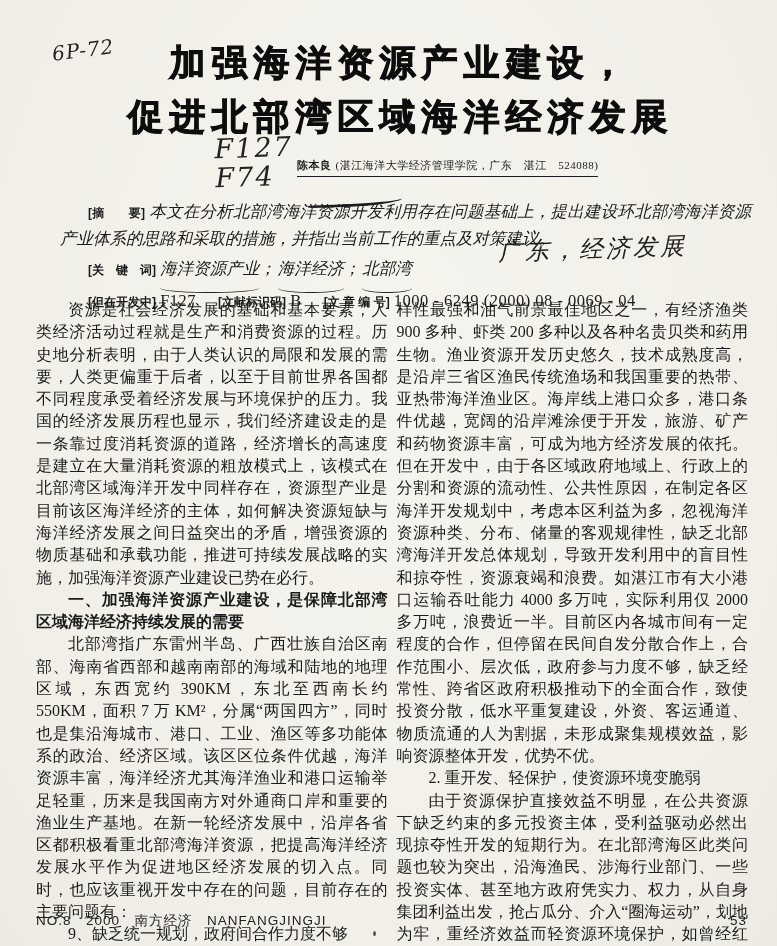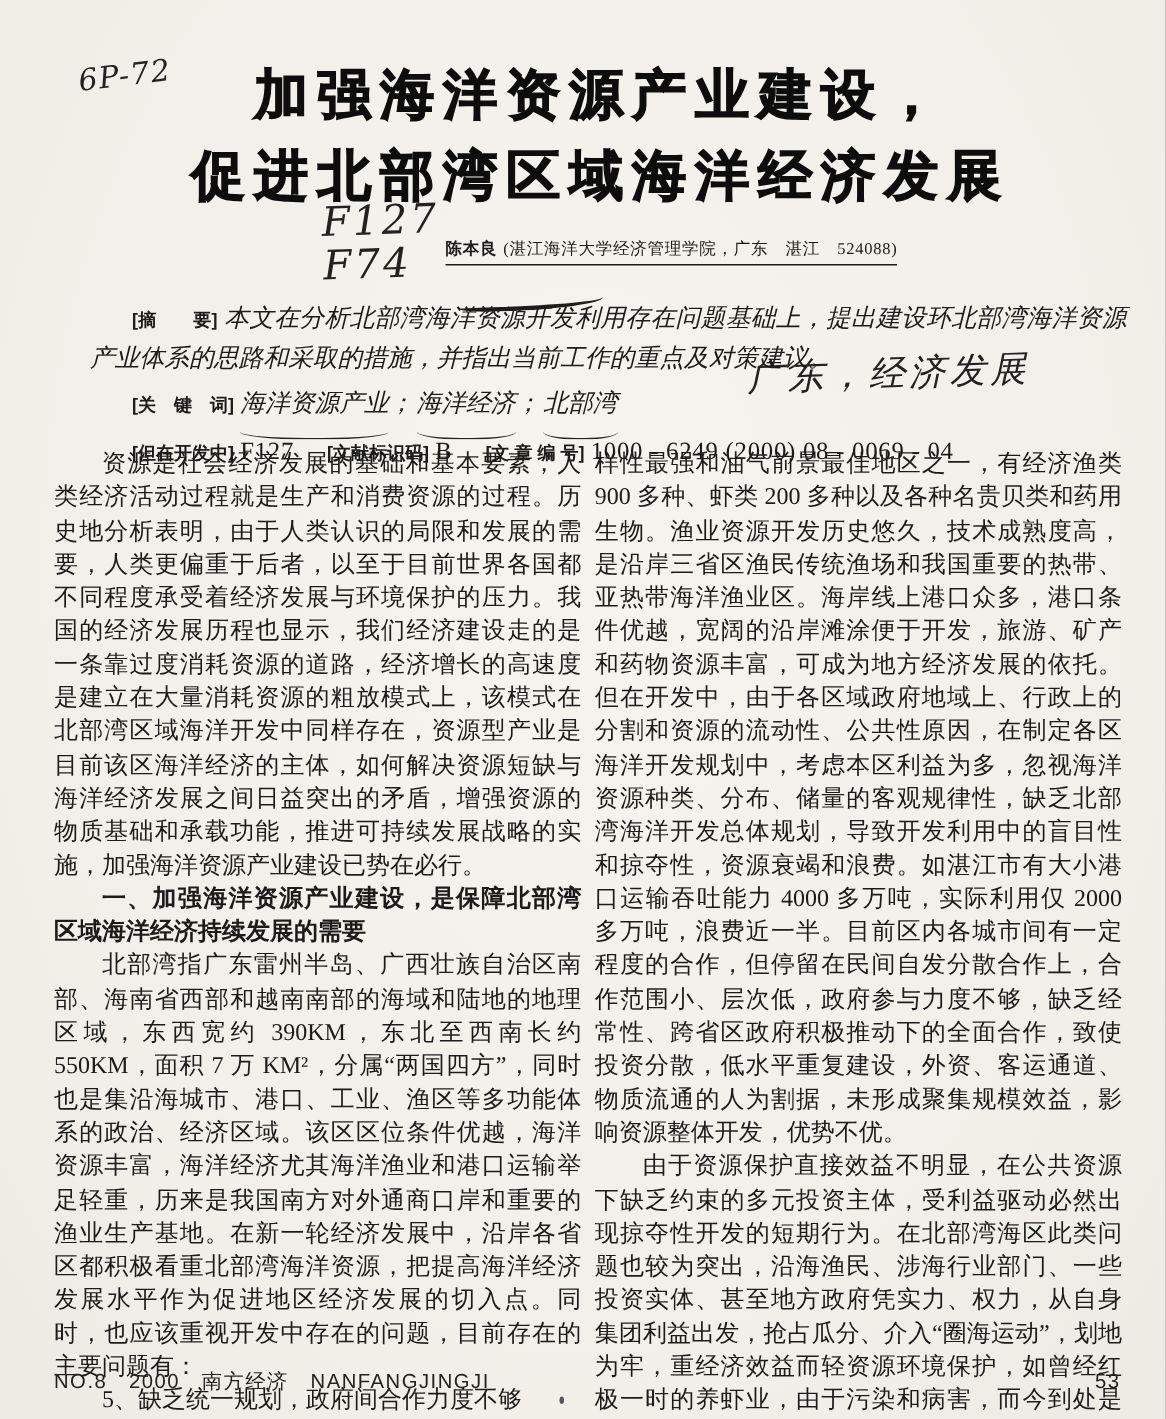--- a/index.html
+++ b/index.html
@@ -115,25 +115,26 @@
     <p class="meta-row"><span class="meta-label">[摘　　要]</span> <span class="abstract-text">本文在分析北部湾海洋资源开发利用存在问题基础上，提出建设环北部湾海洋资源产业体系的思路和采取的措施，并指出当前工作的重点及对策建议。</span></p>
     <p class="meta-row keywords-row"><span class="meta-label">[关　键　词]</span> <span class="kw">海洋资源产业</span><span class="kw-sep">；</span><span class="kw">海洋经济</span><span class="kw-sep">；</span><span class="kw">北部湾</span></p>
     <p class="meta-row clc-row"><span class="meta-label">[但在开发中]</span> <span class="val">F127</span><span class="gap"></span><span class="meta-label">[文献标识码]</span> <span class="val">B</span><span class="gap"></span><span class="meta-label">[文 章 编 号]</span> <span class="val">1000 - 6249 (2000) 08 - 0069 - 04</span></p>
   </div>
 
   <div class="body-block">
     <div class="col">
       <p class="para">资源是社会经济发展的基础和基本要素，人类经济活动过程就是生产和消费资源的过程。历史地分析表明，由于人类认识的局限和发展的需要，人类更偏重于后者，以至于目前世界各国都不同程度承受着经济发展与环境保护的压力。我国的经济发展历程也显示，我们经济建设走的是一条靠过度消耗资源的道路，经济增长的高速度是建立在大量消耗资源的粗放模式上，该模式在北部湾区域海洋开发中同样存在，资源型产业是目前该区海洋经济的主体，如何解决资源短缺与海洋经济发展之间日益突出的矛盾，增强资源的物质基础和承载功能，推进可持续发展战略的实施，加强海洋资源产业建设已势在必行。</p>
       <p class="sec-heading">一、加强海洋资源产业建设，是保障北部湾区域海洋经济持续发展的需要</p>
       <p class="para">北部湾指广东雷州半岛、广西壮族自治区南部、海南省西部和越南南部的海域和陆地的地理区域，东西宽约 390KM，东北至西南长约 550KM，面积 7 万 KM²，分属“两国四方”，同时也是集沿海城市、港口、工业、渔区等多功能体系的政治、经济区域。该区区位条件优越，海洋资源丰富，海洋经济尤其海洋渔业和港口运输举足轻重，历来是我国南方对外通商口岸和重要的渔业生产基地。在新一轮经济发展中，沿岸各省区都积极看重北部湾海洋资源，把提高海洋经济发展水平作为促进地区经济发展的切入点。同时，也应该重视开发中存在的问题，目前存在的主要问题有：</p>
-      <p class="para">5、缺乏统一规划，政府间合作力度不够</p>
+      <p class="para">9、缺乏统一规划，政府间合作力度不够</p>
       <p class="para">北部湾地区拥有丰富的资源，是我国海洋生物多</p>
     </div>
     <div class="col">
       <p class="para noindent">样性最强和油气前景最佳地区之一，有经济渔类 900 多种、虾类 200 多种以及各种名贵贝类和药用生物。渔业资源开发历史悠久，技术成熟度高，是沿岸三省区渔民传统渔场和我国重要的热带、亚热带海洋渔业区。海岸线上港口众多，港口条件优越，宽阔的沿岸滩涂便于开发，旅游、矿产和药物资源丰富，可成为地方经济发展的依托。但在开发中，由于各区域政府地域上、行政上的分割和资源的流动性、公共性原因，在制定各区海洋开发规划中，考虑本区利益为多，忽视海洋资源种类、分布、储量的客观规律性，缺乏北部湾海洋开发总体规划，导致开发利用中的盲目性和掠夺性，资源衰竭和浪费。如湛江市有大小港口运输吞吐能力 4000 多万吨，实际利用仅 2000 多万吨，浪费近一半。目前区内各城市间有一定程度的合作，但停留在民间自发分散合作上，合作范围小、层次低，政府参与力度不够，缺乏经常性、跨省区政府积极推动下的全面合作，致使投资分散，低水平重复建设，外资、客运通道、物质流通的人为割据，未形成聚集规模效益，影响资源整体开发，优势不优。</p>
+      <p class="para">2. 重开发、轻保护，使资源环境变脆弱</p>
       <p class="para">由于资源保护直接效益不明显，在公共资源下缺乏约束的多元投资主体，受利益驱动必然出现掠夺性开发的短期行为。在北部湾海区此类问题也较为突出，沿海渔民、涉海行业部门、一些投资实体、甚至地方政府凭实力、权力，从自身集团利益出发，抢占瓜分、介入“圈海运动”，划地为牢，重经济效益而轻资源环境保护，如曾经红极一时的养虾业，由于污染和病害，而今到处是荒废和粗放经营的虾塘。捕捞</p>
     </div>
   </div>
 
   <div class="footer">
     <span>NO.8　2000　南方经济　NANFANGJINGJI</span>
     <span>53</span>
   </div>
 
   <div class="speck"></div>

